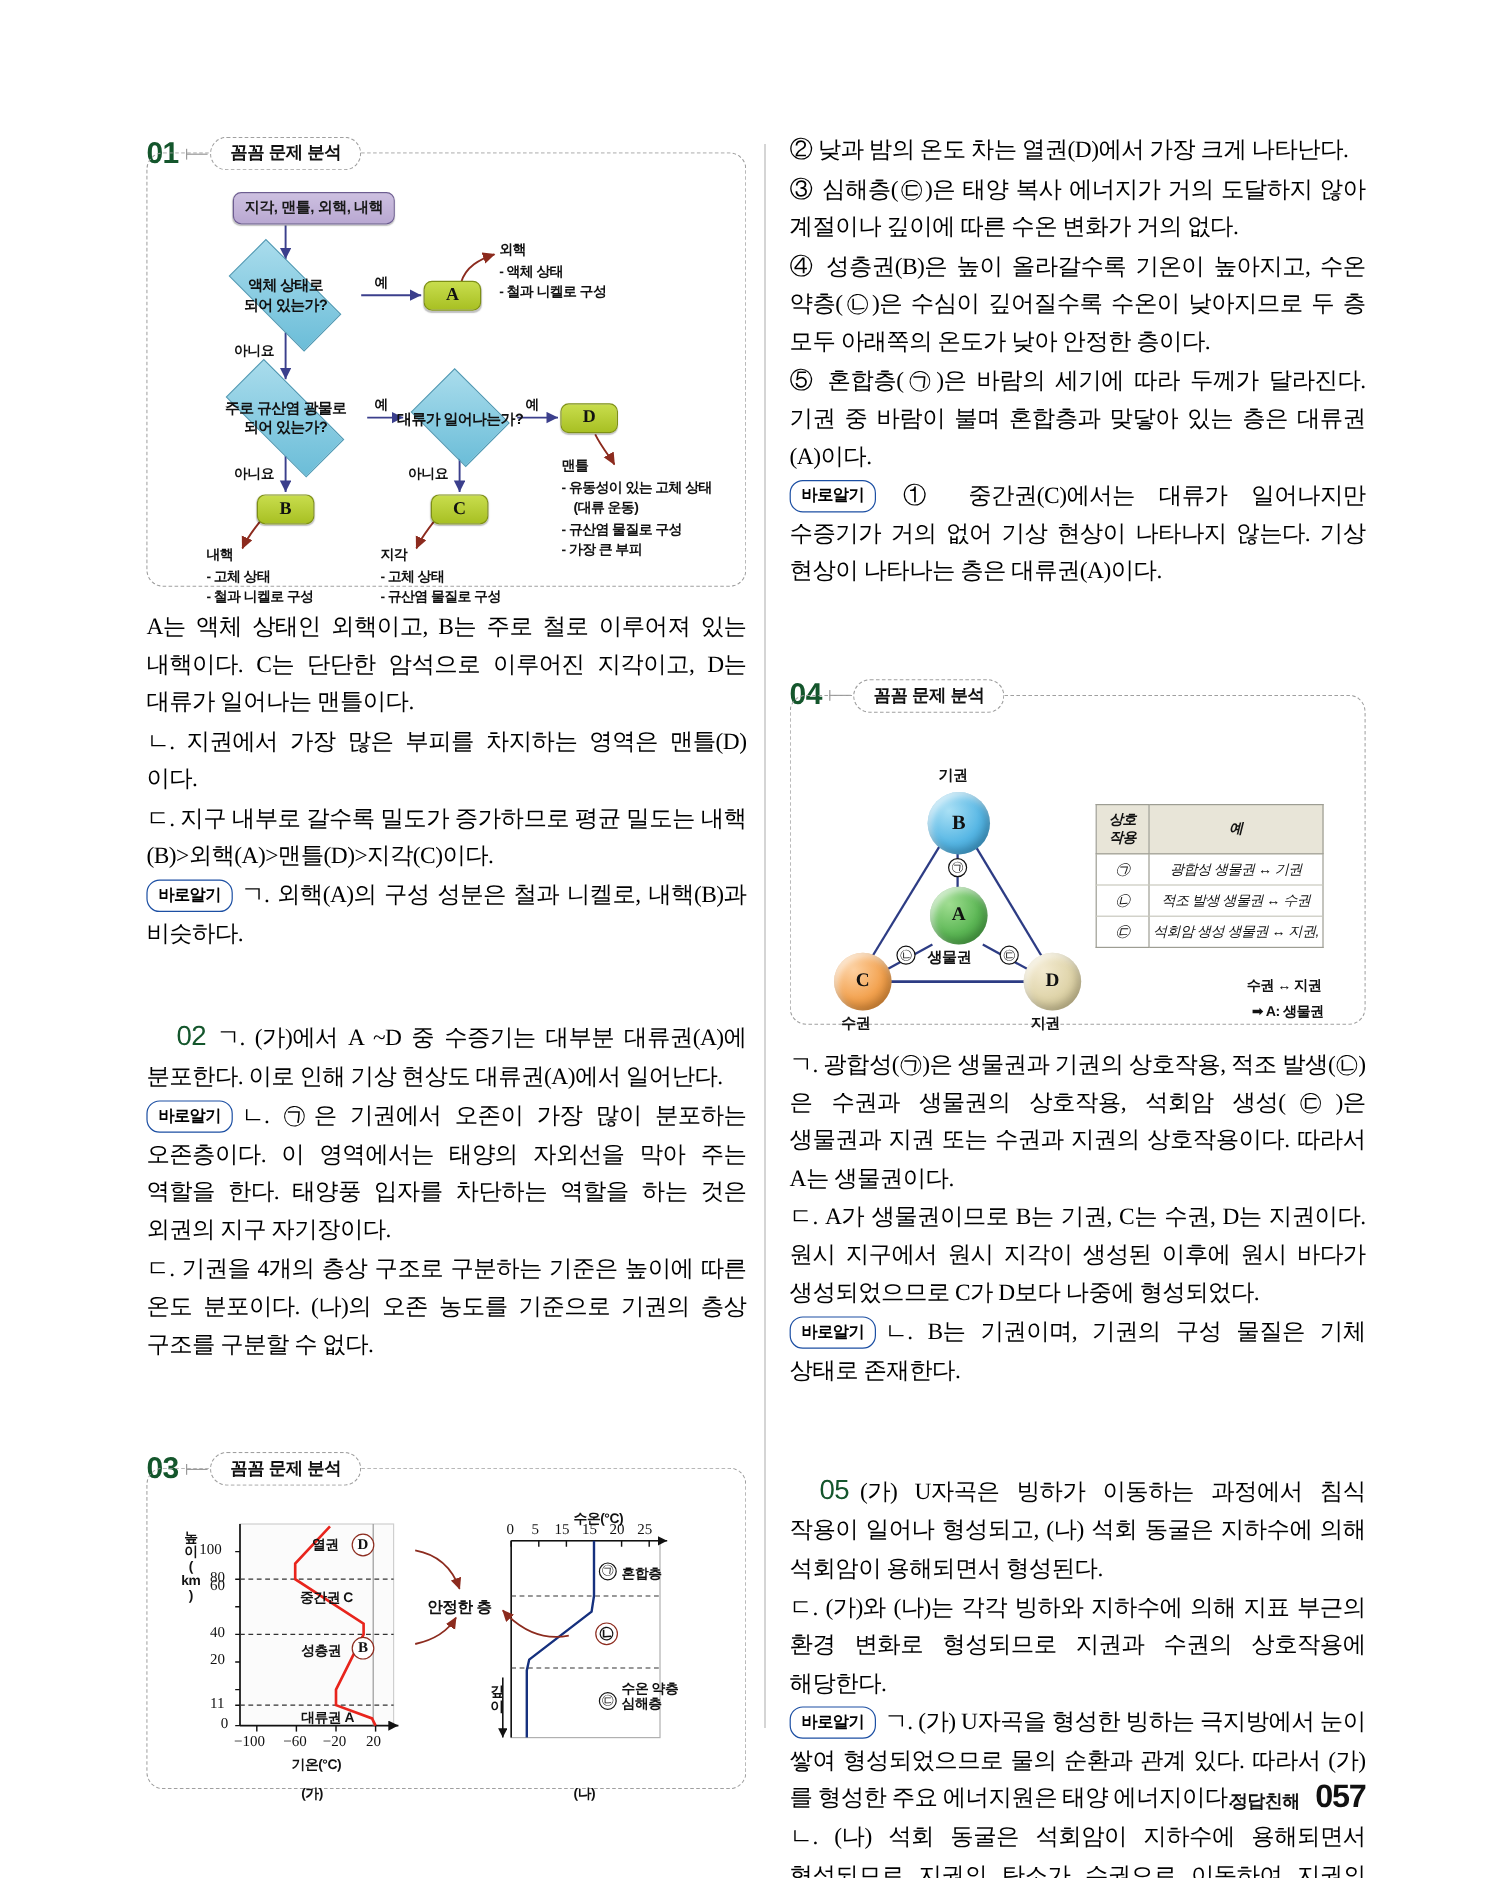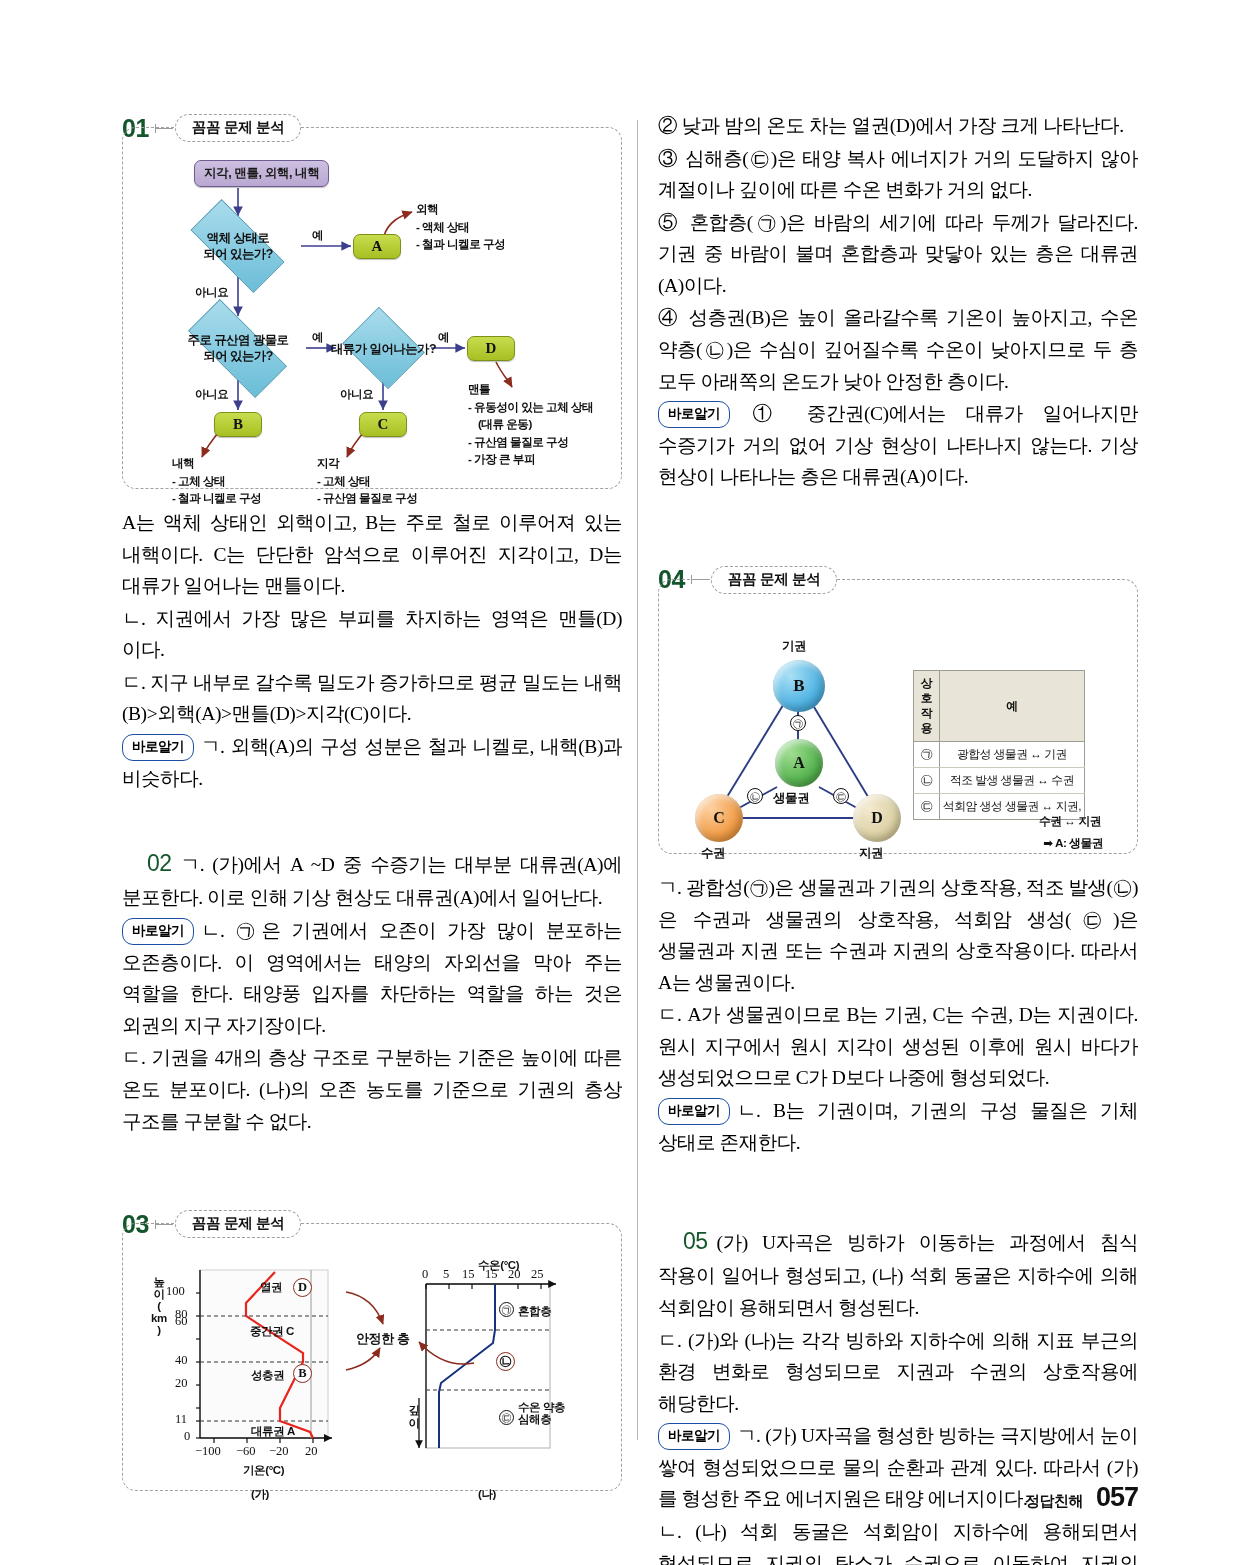--- a/index.html
+++ b/index.html
@@ -173,24 +173,24 @@
     font-weight:bold; font-size:12.5px; color:#111;
     letter-spacing:-0.4px; white-space:nowrap;
   }
   .edge-mark {
     position:absolute; width:16px; height:16px; line-height:14px;
     border:1.1px solid #111; border-radius:50%; background:#fff;
     text-align:center; font-size:10.5px;
     font-family:"Liberation Sans","DejaVu Sans",sans-serif; color:#111;
   }
   .itable {
-    position:absolute; left:236px; top:58px; width:172px;
+    position:absolute; left:236px; top:58px; width:190px;
     border-collapse:collapse;
     font-family:"Liberation Sans","DejaVu Sans",sans-serif;
-    font-size:11.8px; color:#111; letter-spacing:-0.5px;
+    font-size:11.8px; color:#111; letter-spacing:-0.5px;font-style:italic;
   }
   .itable th {
     background:#e8e5d8; border:1px solid #9d9d93;
     font-weight:bold; padding:5px 2px; line-height:1.28;
     text-align:center;
   }
   .itable td {
     border-top:1px solid #c8c8bd; border-bottom:1px solid #c8c8bd;
     padding:4px 3px; text-align:center; white-space:nowrap;
   }
@@ -459,22 +459,22 @@
 
       </div>
     </div>
 
   </div>
 
   <div class="col col-right">
 
     <p class="para">② 낮과 밤의 온도 차는 열권(D)에서 가장 크게 나타난다.</p>
     <p class="para">③ 심해층(㉢)은 태양 복사 에너지가 거의 도달하지 않아 계절이나 깊이에 따른 수온 변화가 거의 없다.</p>
+    <p class="para">④ 성층권(B)은 높이 올라갈수록 기온이 높아지고, 수온 약층(㉡)은 수심이 깊어질수록 수온이 낮아지므로 두 층 모두 아래쪽의 온도가 낮아 안정한 층이다.</p>
     <p class="para">⑤ 혼합층(㉠)은 바람의 세기에 따라 두께가 달라진다. 기권 중 바람이 불며 혼합층과 맞닿아 있는 층은 대류권(A)이다.</p>
-    <p class="para">④ 성층권(B)은 높이 올라갈수록 기온이 높아지고, 수온 약층(㉡)은 수심이 깊어질수록 수온이 낮아지므로 두 층 모두 아래쪽의 온도가 낮아 안정한 층이다.</p>
     <p class="para"><span class="tag-wrong">바로알기</span><span>① 중간권(C)에서는 대류가 일어나지만 수증기가 거의 없어 기상 현상이 나타나지 않는다. 기상 현상이 나타나는 층은 대류권(A)이다.</span></p>
 
     <div class="gap-lg"></div>
     <div style="height:18px;"></div>
 
     <div class="panel">
       <div class="panel-head">
         <span class="sec-num">04</span>
         <span class="tick"></span>
         <span class="badge-title">꼼꼼 문제 분석</span>

